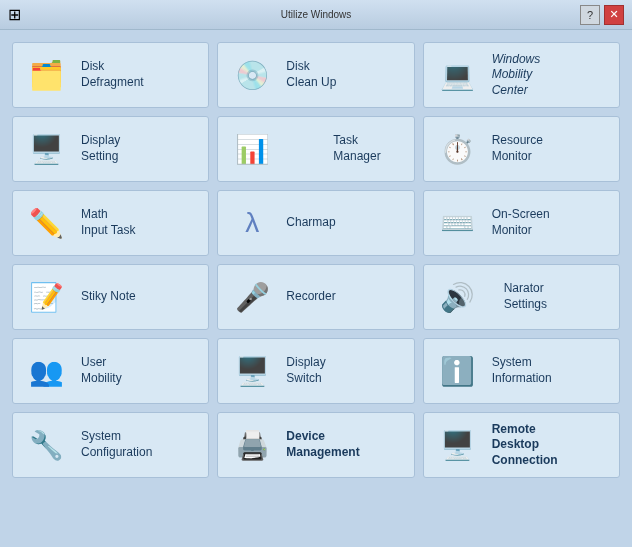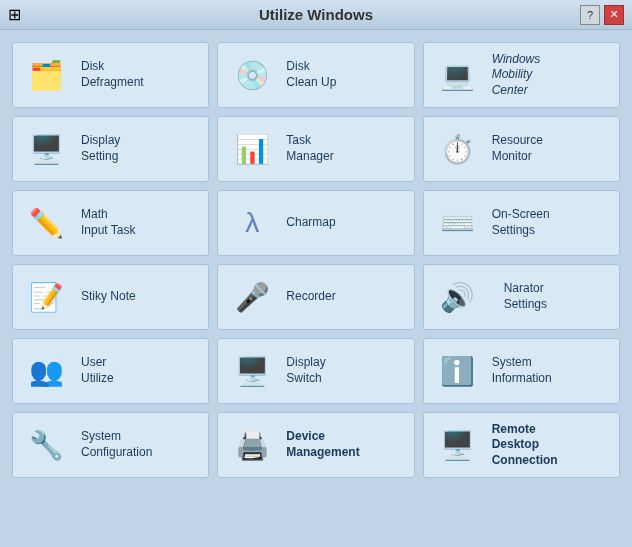--- a/index.html
+++ b/index.html
@@ -21,28 +21,27 @@
       border-bottom: 1px solid #a0b8cc;
     }
 
     .title-bar-left {
       display: flex;
       align-items: center;
       gap: 6px;
     }
 
     .title-bar-title {
-      font-size: 15px;
+      font-size: 10px;
       color: #333;
       flex: 1;
       text-align: center;
       position: absolute;
       left: 50%;
       transform: translateX(-50%);
-      font-weight: bold;
     }
 
     .title-bar-buttons {
       display: flex;
       gap: 4px;
       align-items: center;
     }
 
     .tb-btn {
       width: 20px;
@@ -157,59 +156,59 @@
 Mobility
 Center</div>
       </div>
       <div class="tile">
         <div class="tile-icon icon-display">🖥️</div>
         <div class="tile-label" style="white-space: pre-line;">Display
 Setting</div>
       </div>
       <div class="tile">
         <div class="tile-icon icon-taskmanager">📊</div>
-        <div class="tile-label" style="white-space: pre-line;">Task
+        <div class="tile-label" style="white-space: pre-line; margin-left: 47px;">Task
 Manager</div>
       </div>
       <div class="tile">
         <div class="tile-icon icon-resource">⏱️</div>
         <div class="tile-label" style="white-space: pre-line;">Resource
 Monitor</div>
       </div>
       <div class="tile">
         <div class="tile-icon icon-math">✏️</div>
         <div class="tile-label" style="white-space: pre-line;">Math
 Input Task</div>
       </div>
       <div class="tile">
         <div class="tile-icon icon-charmap">λ</div>
         <div class="tile-label" style="white-space: pre-line;">Charmap</div>
       </div>
       <div class="tile">
         <div class="tile-icon icon-onscreen">⌨️</div>
         <div class="tile-label" style="white-space: pre-line;">On-Screen
-Settings</div>
+Monitor</div>
       </div>
       <div class="tile">
         <div class="tile-icon icon-sticky">📝</div>
         <div class="tile-label" style="white-space: pre-line; text-align: center;">Stiky Note</div>
       </div>
       <div class="tile">
         <div class="tile-icon icon-recorder">🎤</div>
         <div class="tile-label" style="white-space: pre-line;">Recorder</div>
       </div>
       <div class="tile">
         <div class="tile-icon icon-narrator">🔊</div>
         <div class="tile-label" style="white-space: pre-line; margin-left: 12px;">Narator
 Settings</div>
       </div>
       <div class="tile">
         <div class="tile-icon icon-account">👥</div>
         <div class="tile-label" style="white-space: pre-line;">User
-Utilize</div>
+Mobility</div>
       </div>
       <div class="tile">
         <div class="tile-icon icon-displayswitch">🖥️</div>
         <div class="tile-label" style="white-space: pre-line;">Display
 Switch</div>
       </div>
       <div class="tile">
         <div class="tile-icon icon-sysinfo">ℹ️</div>
         <div class="tile-label" style="white-space: pre-line;">System
 Information</div>

